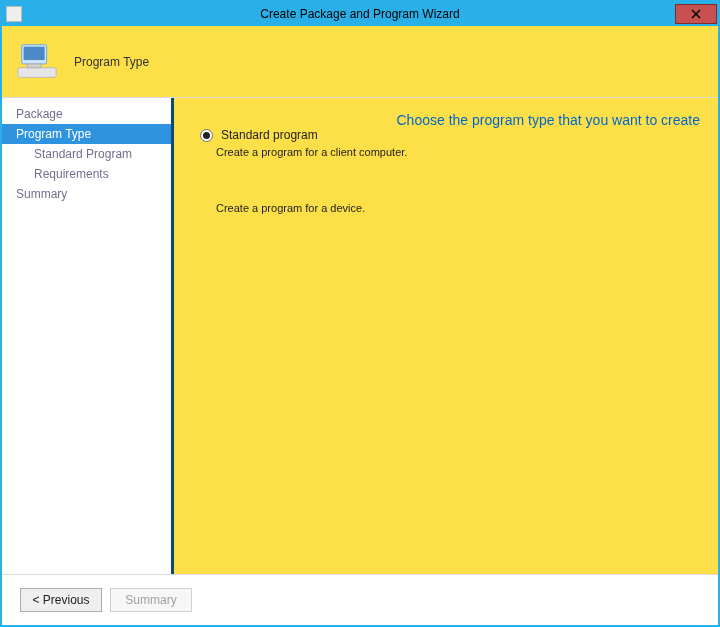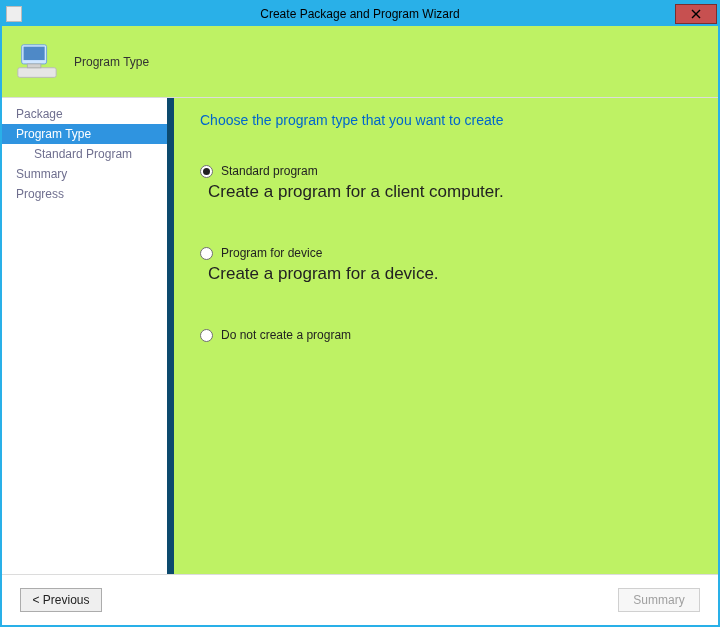--- a/index.html
+++ b/index.html
@@ -9,21 +9,21 @@
     font-size: 12px;
     background: #fff;
     width: 720px;
     height: 627px;
     overflow: hidden;
   }
   .window {
     width: 720px;
     height: 627px;
     border: 2px solid #29b0e8;
-    background: #bef264;
+    background: #fde047;
     display: flex;
     flex-direction: column;
   }
   
   .titlebar {
     height: 24px;
     background: #29b0e8;
     display: flex;
     align-items: center;
     position: relative;
@@ -78,21 +78,21 @@
   .body {
     flex: 1 1 auto;
     display: flex;
     overflow: hidden;
     border-bottom: 1px solid #dcdcdc;
   }
   .sidebar {
     width: 172px;
     background: #fff;
     padding-top: 6px;
-    border-right: 7px solid #0c4a6e;
+    border-right: 3px solid #0c4a6e;
   }
   .nav-item {
     padding: 3px 0 3px 14px;
     color: #6f6f8f;
     font-size: 12px;
     cursor: default;
   }
   .nav-item.sub { padding-left: 32px; }
   .nav-item.selected {
     background: #2f94e0;
@@ -100,21 +100,21 @@
   }
   .content {
     flex: 1 1 auto;
     padding: 14px 18px 0 26px;
     overflow: auto;
   }
   .content-heading {
     color: #0066cc;
     font-size: 14px;
     font-weight: 400;
-    margin-bottom: 36px;
+    text-align: right;
   }
   .option {
     margin-bottom: 44px;
   }
   .option-row {
     display: flex;
     align-items: center;
     gap: 8px;
     margin-bottom: 4px;
   }
@@ -135,29 +135,29 @@
     background: #222;
     border-radius: 50%;
     top: 2px; left: 2px;
   }
   .option-label {
     color: #222;
     font-size: 12px;
   }
   .option-desc {
     color: #222;
-    font-size: 17px;
-    margin-left: 8px;
+    font-size: 11px;
+    margin-left: 16px;
   }
   
   .footer {
     height: 50px;
     display: flex;
     align-items: center;
-    justify-content: space-between;
+    justify-content: flex-start;
     padding: 0 18px;
     gap: 8px;
     background: #fff;
   }
   .btn {
     min-width: 82px;
     height: 24px;
     background: #efefef;
     border: 1px solid #acacac;
     font-size: 12px;
@@ -201,48 +201,40 @@
     </span>
     <span class="header-title">Program Type</span>
   </div>
 
   <div class="body">
 
     <div class="sidebar">
       <div class="nav-item">Package</div>
       <div class="nav-item selected">Program Type</div>
       <div class="nav-item sub">Standard Program</div>
+      <div class="nav-item sub">Requirements</div>
       <div class="nav-item">Summary</div>
-      <div class="nav-item">Progress</div>
     </div>
 
     <div class="content">
       <div class="content-heading">Choose the program type that you want to create</div>
 
       <div class="option">
         <div class="option-row">
           <span class="radio checked"></span>
           <span class="option-label">Standard program</span>
         </div>
         <div class="option-desc">Create a program for a client computer.</div>
       </div>
 
       <div class="option">
-        <div class="option-row">
-          <span class="radio"></span>
-          <span class="option-label">Program for device</span>
-        </div>
         <div class="option-desc">Create a program for a device.</div>
       </div>
 
       <div class="option">
-        <div class="option-row">
-          <span class="radio"></span>
-          <span class="option-label">Do not create a program</span>
-        </div>
       </div>
 
     </div>
   </div>
 
   <div class="footer">
     <div class="btn">&lt; Previous</div>
     <div class="btn disabled">Summary</div>
   </div>
 

